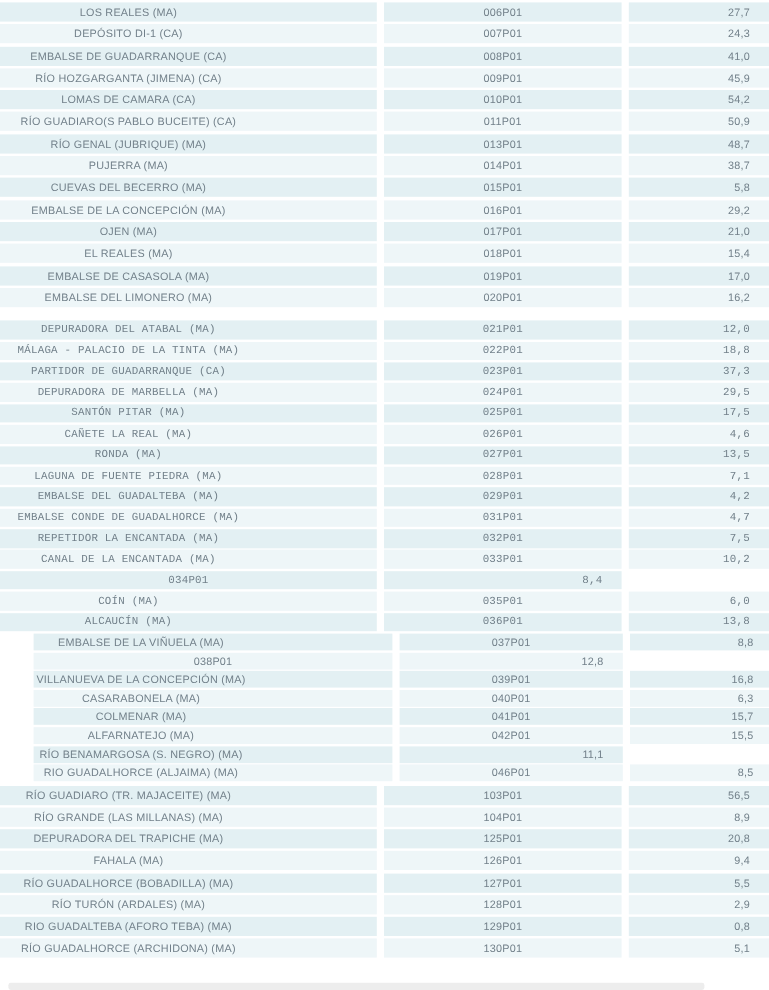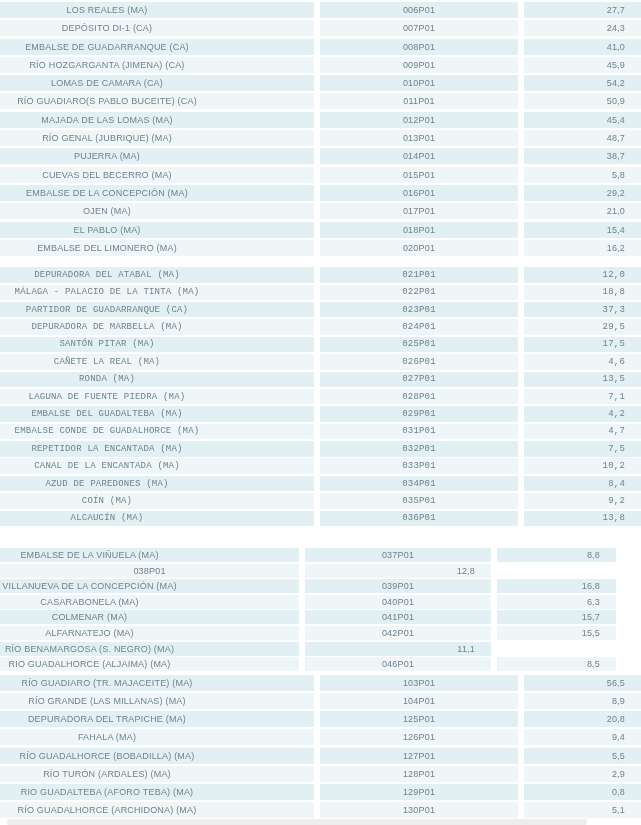--- a/index.html
+++ b/index.html
@@ -19,21 +19,21 @@
     top: 0;
     left: 0;
     width: 581px;
   }
   .section {
     display: flex;
     flex-direction: column;
   }
   .sec1 { padding-top: 2px; }
   .sec2 { margin-top: 9px; font-family: Liberation Mono, monospace; }
-  .sec3 { margin-top: 20px; }
+  .sec3 { margin-top: 0; padding-left: 28px; }
   .sec4 { margin-top: 2px; }
 
   .row {
     display: grid;
     column-gap: 6px;
     background: var(--row-gap, #ffffff);
   }
   .wide .row  { width: 641px; grid-template-columns: 314px 198px 1fr; }
   .narrow .row{ width: 616px; grid-template-columns: 299px 186px 1fr; }
 
@@ -99,25 +99,20 @@
         <div class="cell name">LOMAS DE CAMARA (CA)</div>
         <div class="cell code">010P01</div>
         <div class="cell value">54,2</div>
       </div>
       <div class="row">
         <div class="cell name">RÍO GUADIARO(S PABLO BUCEITE) (CA)</div>
         <div class="cell code">011P01</div>
         <div class="cell value">50,9</div>
       </div>
       <div class="row">
-        <div class="cell name">MAJADA DE LAS LOMAS (MA)</div>
-        <div class="cell code">012P01</div>
-        <div class="cell value">45,4</div>
-      </div>
-      <div class="row">
         <div class="cell name">RÍO GENAL (JUBRIQUE) (MA)</div>
         <div class="cell code">013P01</div>
         <div class="cell value">48,7</div>
       </div>
       <div class="row">
         <div class="cell name">PUJERRA (MA)</div>
         <div class="cell code">014P01</div>
         <div class="cell value">38,7</div>
       </div>
       <div class="row">
@@ -129,23 +124,28 @@
         <div class="cell name">EMBALSE DE LA CONCEPCIÓN (MA)</div>
         <div class="cell code">016P01</div>
         <div class="cell value">29,2</div>
       </div>
       <div class="row">
         <div class="cell name">OJEN (MA)</div>
         <div class="cell code">017P01</div>
         <div class="cell value">21,0</div>
       </div>
       <div class="row">
-        <div class="cell name">EL PABLO (MA)</div>
+        <div class="cell name">EL REALES (MA)</div>
         <div class="cell code">018P01</div>
         <div class="cell value">15,4</div>
+      </div>
+      <div class="row">
+        <div class="cell name">EMBALSE DE CASASOLA (MA)</div>
+        <div class="cell code">019P01</div>
+        <div class="cell value">17,0</div>
       </div>
       <div class="row">
         <div class="cell name">EMBALSE DEL LIMONERO (MA)</div>
         <div class="cell code">020P01</div>
         <div class="cell value">16,2</div>
       </div>
     </div>
     <div class="section sec2 wide">
       <div class="row">
         <div class="cell name">DEPURADORA DEL ATABAL (MA)</div>
@@ -201,28 +201,27 @@
         <div class="cell name">REPETIDOR LA ENCANTADA (MA)</div>
         <div class="cell code">032P01</div>
         <div class="cell value">7,5</div>
       </div>
       <div class="row">
         <div class="cell name">CANAL DE LA ENCANTADA (MA)</div>
         <div class="cell code">033P01</div>
         <div class="cell value">10,2</div>
       </div>
       <div class="row">
-        <div class="cell name">AZUD DE PAREDONES (MA)</div>
         <div class="cell code">034P01</div>
         <div class="cell value">8,4</div>
       </div>
       <div class="row">
         <div class="cell name">COÍN (MA)</div>
         <div class="cell code">035P01</div>
-        <div class="cell value">9,2</div>
+        <div class="cell value">6,0</div>
       </div>
       <div class="row">
         <div class="cell name">ALCAUCÍN (MA)</div>
         <div class="cell code">036P01</div>
         <div class="cell value">13,8</div>
       </div>
     </div>
     <div class="section sec3 narrow">
       <div class="row">
         <div class="cell name">EMBALSE DE LA VIÑUELA (MA)</div>

